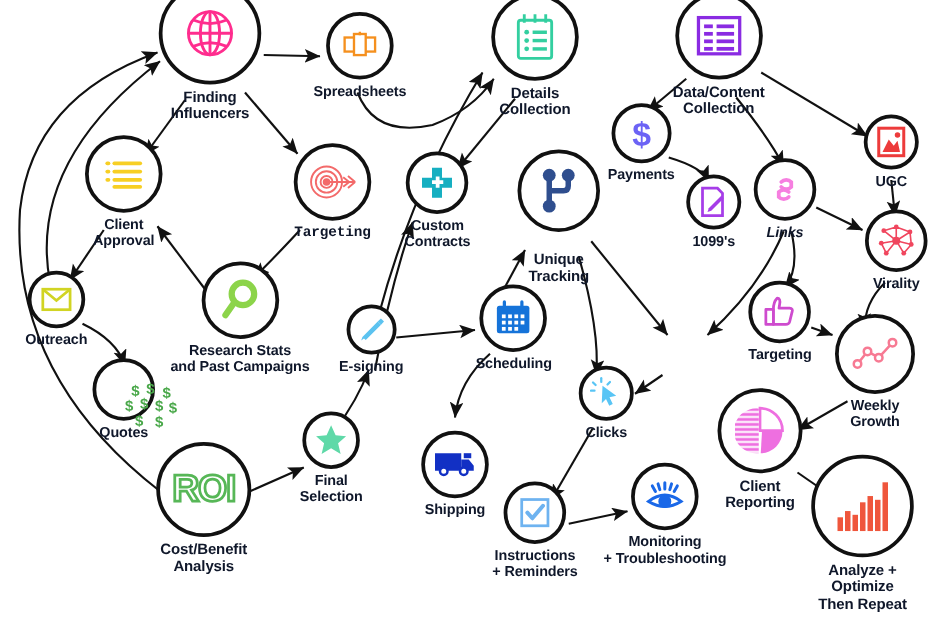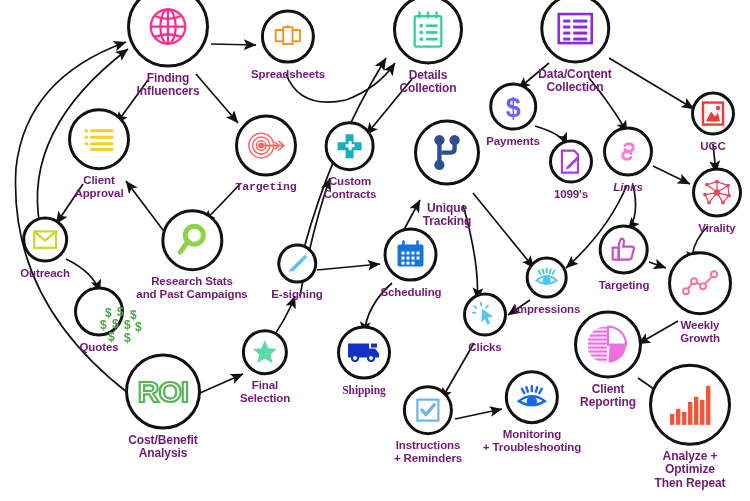--- a/index.html
+++ b/index.html
@@ -34,21 +34,21 @@
     background: #ffffff;
     border: 3px solid #111111;
     display: flex;
     align-items: center;
     justify-content: center;
     box-sizing: border-box;
   }
   .node .caption {
     margin-top: 4px;
     text-align: center;
-    color: #701a75;
+    color: #0f172a;
     font-size: 11.5px;
     font-weight: 700;
     line-height: 1.12;
     white-space: pre-line;
     letter-spacing: -0.1px;
   }
   .node.big .caption { font-size: 12px; }
   .node .icon {
     display: block;
     line-height: 0;
@@ -393,21 +393,21 @@
             <rect x="6" y="22" width="3" height="3"></rect>
               <rect x="11" y="22" width="3" height="3"></rect>
             <rect x="16" y="22" width="3" height="3"></rect>
           </g>
         </svg>
       </span>
     </div>
     <div class="caption">Scheduling</div>
   </div>
 
-  <div class="node" style="left:364px; top:361px;font-family:Liberation Serif, serif;">
+  <div class="node" style="left:364px; top:380px;">
     <div class="bubble" style="width:54px;height:54px;">
       <span class="icon">
         <svg width="34" height="26" viewBox="0 0 34 26">
           <path d="M1,4 H22 V18 H1 Z" fill="#1230C4"></path>
           <path d="M22,9 H28 L32,14 V18 H22 Z" fill="#1230C4"></path>
           <rect x="24" y="4" width="6" height="4" fill="#1230C4"></rect>
           <g fill="#ffffff" stroke="#1230C4" stroke-width="2">
             <circle cx="8" cy="18.5" r="3"></circle>
             <circle cx="24" cy="18.5" r="3"></circle>
           </g>
@@ -427,38 +427,20 @@
             <line x1="4.5" y1="6.5" x2="2.4" y2="4.4"></line>
             <line x1="3.6" y1="11" x2="0.8" y2="11"></line>
             <line x1="14" y1="6" x2="16" y2="4"></line>
           </g>
         </svg>
       </span>
     </div>
     <div class="caption">Clicks</div>
   </div>
 
-  <div class="node" style="left:547px; top:286px;">
-    <div class="bubble" style="width:42px;height:42px;">
-      <span class="icon">
-        <svg width="26" height="22" viewBox="0 0 26 22">
-          <g stroke="#49C6E8" stroke-width="1.9" fill="none" stroke-linecap="round">
-            <path d="M3,14 Q13,5 23,14 Q13,21 3,14 Z"></path>
-            <circle cx="13" cy="14" r="3.2" fill="#49C6E8"></circle>
-            <line x1="13" y1="6" x2="13" y2="2"></line>
-            <line x1="7" y1="7.6" x2="5" y2="4"></line>
-            <line x1="19" y1="7.6" x2="21" y2="4"></line>
-            <line x1="10" y1="6.6" x2="9" y2="2.8"></line>
-            <line x1="16" y1="6.6" x2="17" y2="2.8"></line>
-          </g>
-        </svg>
-      </span>
-    </div>
-    <div class="caption">Impressions</div>
-  </div>
 
   <div class="node" style="left:428px; top:425px;">
     <div class="bubble" style="width:50px;height:50px;">
       <span class="icon">
         <svg width="26" height="26" viewBox="0 0 26 26">
           <rect x="2.5" y="2.5" width="21" height="21" fill="none" stroke="#6EB3F0" stroke-width="2.2"></rect>
           <path d="M7,13 L11,17.5 L19.5,7.5" fill="none" stroke="#6EB3F0" stroke-width="3.2" stroke-linecap="round" stroke-linejoin="round"></path>
         </svg>
       </span>
     </div>

